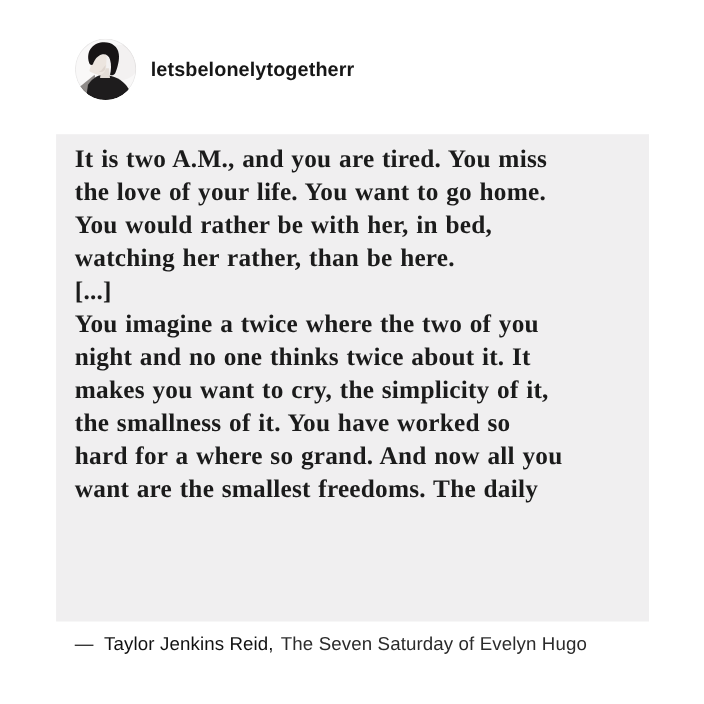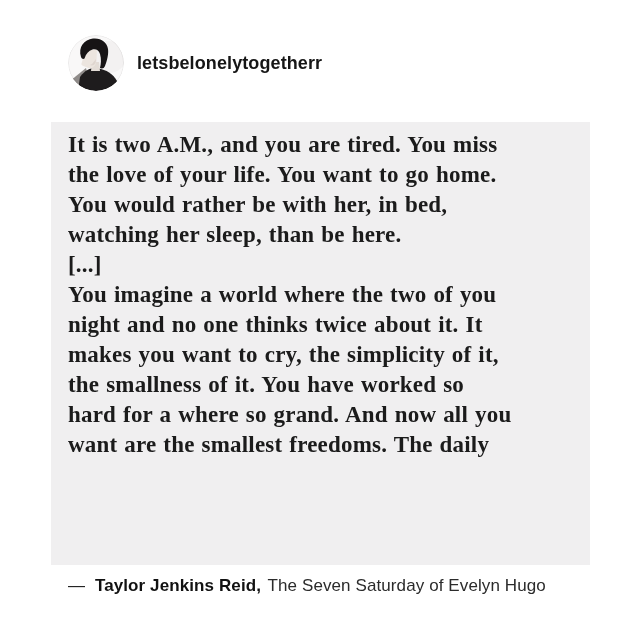--- a/index.html
+++ b/index.html
@@ -62,21 +62,21 @@
     position: absolute;
     left: 68px;
     top: 576px;
     font-family: "Liberation Sans", sans-serif;
     font-size: 17px;
     letter-spacing: 0.1px;
     color: #2b2b2b;
     white-space: nowrap;
   }
   .attribution .dash { margin-right: 5px; color: #1a1a1a; }
-  .attribution .author { font-weight: 700; color: #111111; margin-right: 2px; }
+  .attribution .author { font-weight: 400; color: #111111; margin-right: 2px; }
 </style>
 </head>
 <body>
 
 <div class="page">
 
   <div class="header">
     <div class="avatar">
       <svg viewBox="0 0 56 56" aria-hidden="true">
         <defs>
@@ -98,23 +98,23 @@
       </svg>
     </div>
     <div class="username">letsbelonelytogetherr</div>
   </div>
 
   <div class="quote-box">
     <div class="quote-lines">
         <div class="quote-line">It is two A.M., and you are tired. You miss</div>
         <div class="quote-line">the love of your life. You want to go home.</div>
         <div class="quote-line">You would rather be with her, in bed,</div>
-        <div class="quote-line">watching her sleep, than be here.</div>
+        <div class="quote-line">watching her rather, than be here.</div>
         <div class="quote-line">[...]</div>
-        <div class="quote-line">You imagine a world where the two of you</div>
+        <div class="quote-line">You imagine a twice where the two of you</div>
         <div class="quote-line">night and no one thinks twice about it. It</div>
         <div class="quote-line">makes you want to cry, the simplicity of it,</div>
         <div class="quote-line">the smallness of it. You have worked so</div>
         <div class="quote-line">hard for a where so grand. And now all you</div>
         <div class="quote-line">want are the smallest freedoms. The daily</div>
       </div>
   </div>
 
   <div class="attribution">
     <span class="dash">—</span>

